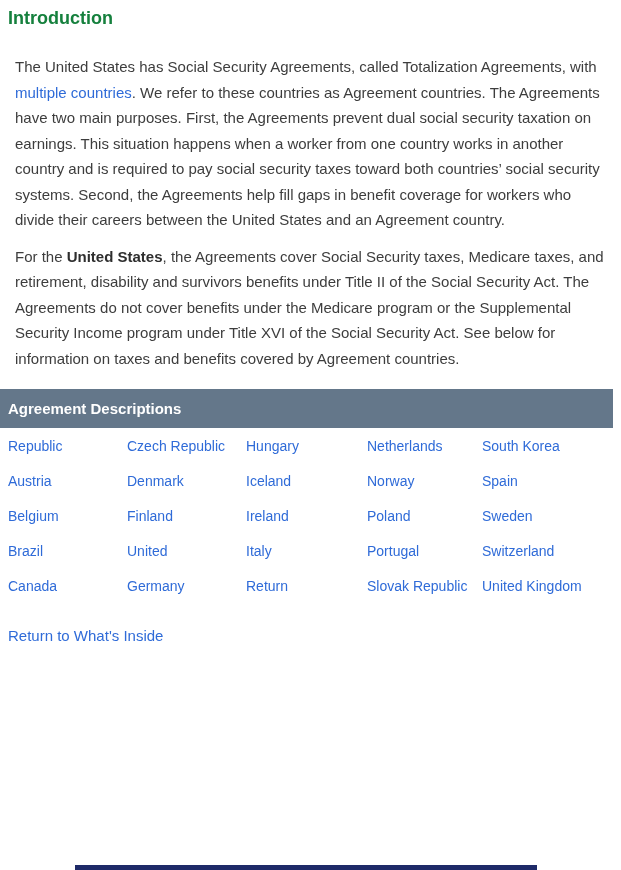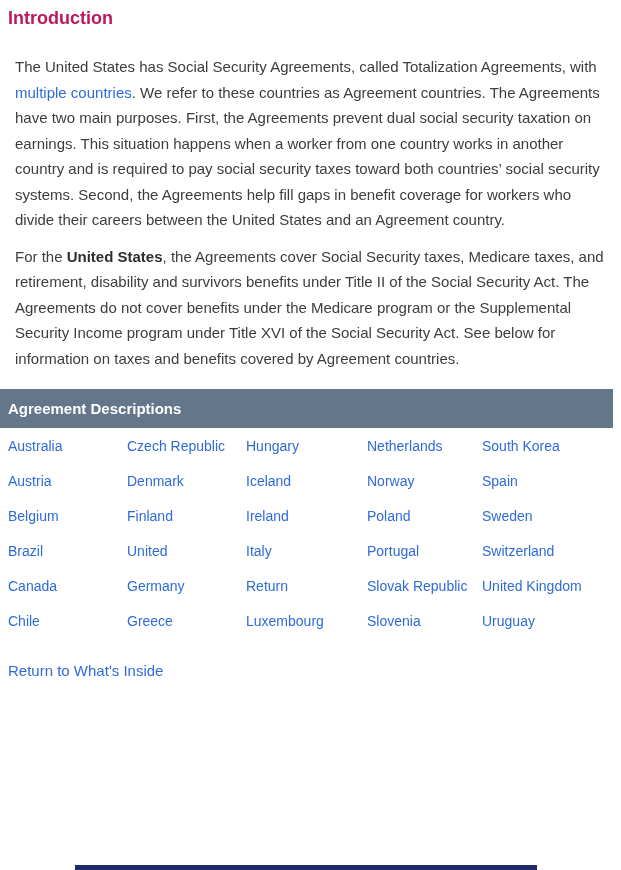--- a/index.html
+++ b/index.html
@@ -11,21 +11,21 @@
     overflow: hidden;
     background: #ffffff;
     font-family: "Liberation Sans", sans-serif;
     color: var(--text, #3d3d3d);
   }
   .page { padding: 6px 13px 0 8px; }
   h1.page-title {
     font-size: 18px;
     line-height: 24px;
     font-weight: 700;
-    color: #be185d;
+    color: #15803d;
     margin: 0 0 24px 0;
   }
   p.body-para {
     font-size: 15px;
     line-height: 25.5px;
     margin: 0 0 11px 7px;
     max-width: 594px;
     color: var(--text, #3d3d3d);
   }
   p.body-para strong { color: #2e2e2e; text-align: center; }
@@ -84,21 +84,21 @@
       <col style="width:115px">
       <col>
     </colgroup>
     <thead>
       <tr>
         <th colspan="5">Agreement Descriptions</th>
       </tr>
     </thead>
     <tbody>
         <tr>
-          <td><a href="#">Australia</a></td>
+          <td><a href="#">Republic</a></td>
           <td><a href="#">Czech Republic</a></td>
           <td><a href="#">Hungary</a></td>
           <td><a href="#">Netherlands</a></td>
           <td><a href="#">South Korea</a></td>
         </tr>
         <tr>
           <td><a href="#">Austria</a></td>
           <td><a href="#">Denmark</a></td>
           <td><a href="#">Iceland</a></td>
           <td><a href="#">Norway</a></td>
@@ -118,27 +118,20 @@
           <td><a href="#">Portugal</a></td>
           <td><a href="#">Switzerland</a></td>
         </tr>
         <tr>
           <td><a href="#">Canada</a></td>
           <td><a href="#">Germany</a></td>
           <td><a href="#">Return</a></td>
           <td><a href="#">Slovak Republic</a></td>
           <td><a href="#">United Kingdom</a></td>
         </tr>
-        <tr>
-          <td><a href="#">Chile</a></td>
-          <td><a href="#">Greece</a></td>
-          <td><a href="#">Luxembourg</a></td>
-          <td><a href="#">Slovenia</a></td>
-          <td><a href="#">Uruguay</a></td>
-        </tr>
       </tbody>
   </table>
 
 
   <p class="return-line">
     <a class="return-link" href="#">Return to What's Inside</a>
   </p>
 
 </div>
 

